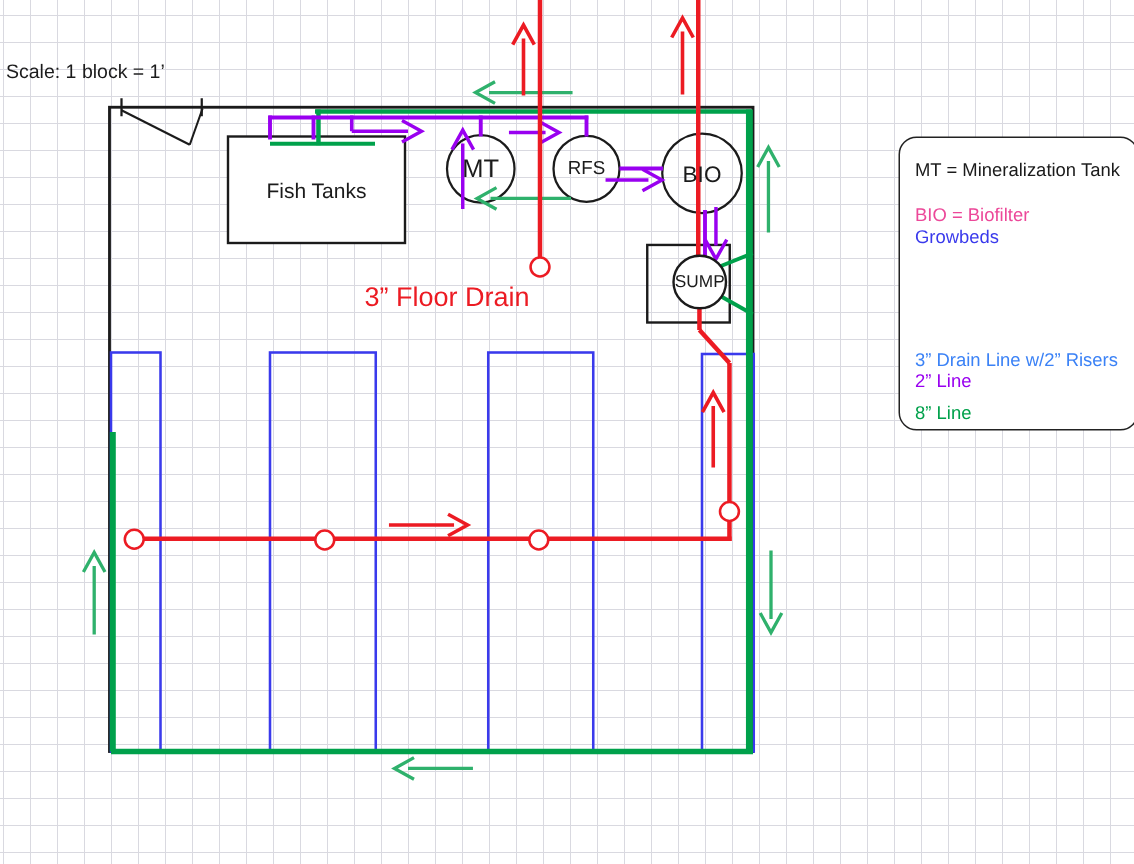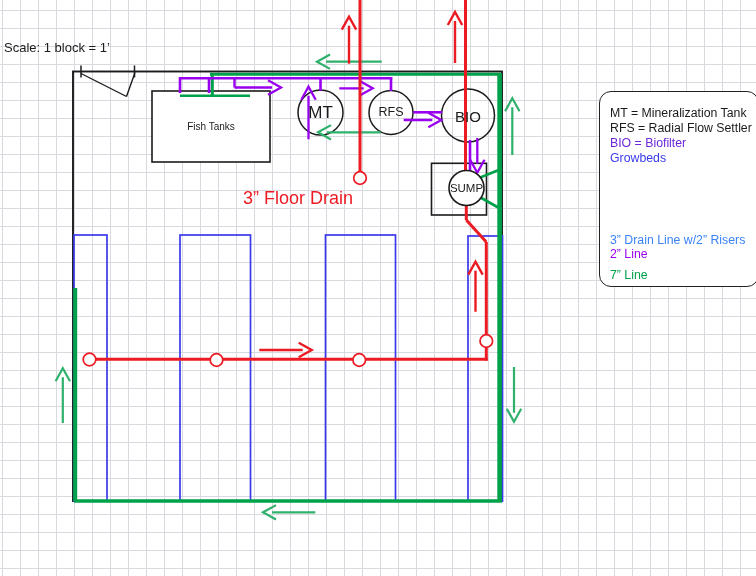--- a/index.html
+++ b/index.html
@@ -14,21 +14,21 @@
       linear-gradient(to right, var(--grid) 1px, transparent 1px),
       linear-gradient(to bottom, var(--grid) 1px, transparent 1px);
     background-size:18px 18px;
     background-position:2px 10px;
     font-family:"Liberation Sans", sans-serif;
   }
   svg.diagram{position:absolute;left:0;top:0;}
   .lbl{position:absolute; color:var(--black); white-space:nowrap; line-height:1;}
   .center{display:flex;align-items:center;justify-content:center;text-align:center;}
   .scale{left:4px;top:6px;font-size:13px;margin-top:35px;}
-  .fish{left:152px;top:91px;width:118px;height:71px;font-size:10px;}
+  .fish{left:152px;top:91px;width:118px;height:71px;font-size:14px;}
   .mt{left:296px;top:104px;width:49px;height:17px;font-size:17px;}
   .rfs{left:366px;top:104px;width:50px;height:17px;font-size:12.5px;}
   .bio{left:443px;top:108px;width:50px;height:17px;font-size:15px;}
   .sump{left:441px;top:181px;width:51px;height:15px;font-size:11.5px;}
   .drain{left:240px;top:178px;width:113px;text-align:right;font-size:18px;color:var(--red);margin-top:11px;}
   .legend{
     position:absolute;left:568px;top:91px;width:160px;height:196px;
     background:#fff;border:1.8px solid #222;border-radius:12px;box-sizing:border-box;margin-left:31px;
   }
   .legend .item{position:absolute;left:10px;font-size:12.3px;white-space:nowrap;line-height:1;}
@@ -104,21 +104,20 @@
 
   <div class="lbl fish center">Fish Tanks</div>
   <div class="lbl mt center">MT</div>
   <div class="lbl rfs center">RFS</div>
   <div class="lbl bio center">BIO</div>
   <div class="lbl sump center">SUMP</div>
   <div class="lbl drain">3” Floor Drain</div>
 
   <div class="legend">
     <div class="item li0" style="color: rgb(27, 27, 27);">MT = Mineralization Tank</div>
-    <div class="item li1" style="color: rgb(27, 27, 27);">RFS = Radial Flow Settler</div>
-    <div class="item li2" style="color: #6d28d9;">BIO = Biofilter</div>
+    <div class="item li2" style="color: #ec4899;">BIO = Biofilter</div>
     <div class="item li3" style="color: rgb(58, 58, 236);">Growbeds</div>
     <div class="item li4" style="color: #3b82f6;">3” Drain Line w/2” Risers</div>
     <div class="item li5" style="color: rgb(153, 0, 240);">2” Line</div>
-    <div class="item li6" style="color: rgb(0, 161, 75);">7” Line</div>
+    <div class="item li6" style="color: rgb(0, 161, 75);">8” Line</div>
   </div>
 
 </div>
 
 </body></html>

